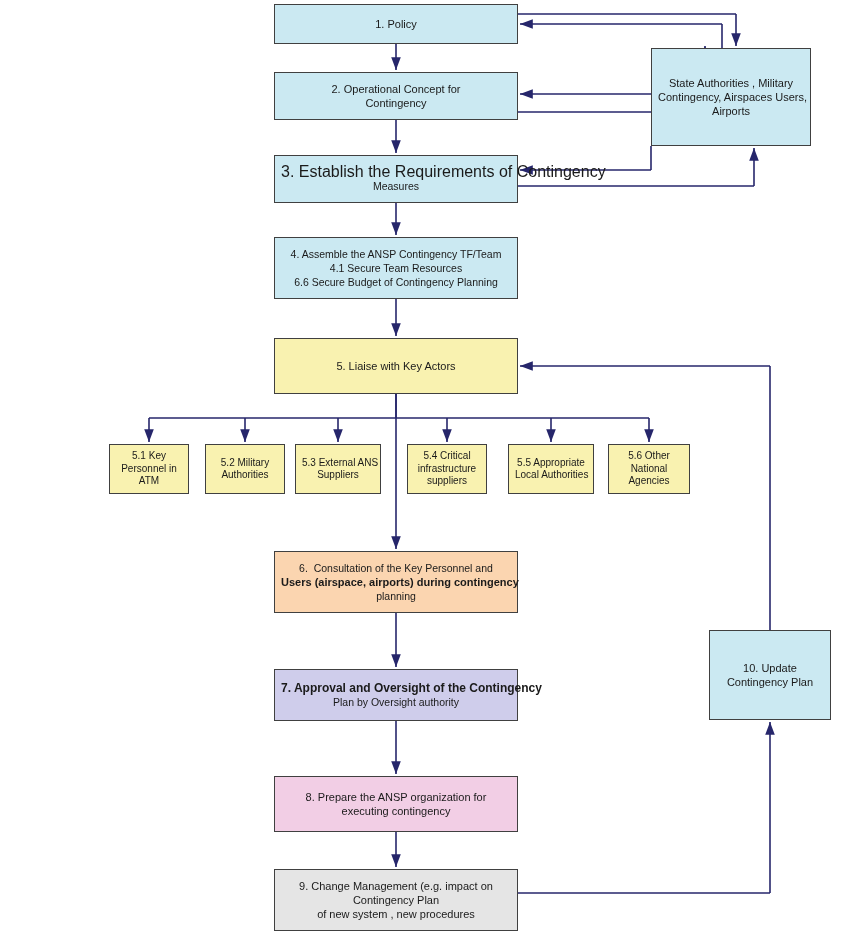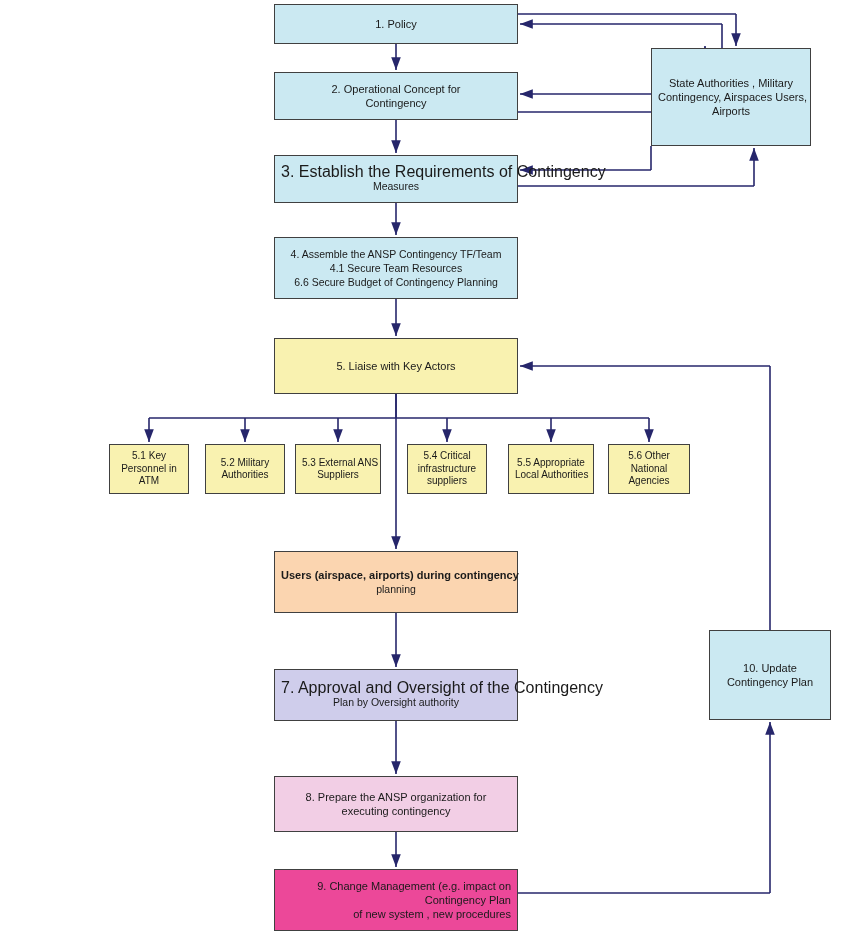--- a/index.html
+++ b/index.html
@@ -181,40 +181,41 @@
   <div class="node small" style="left:608px;top:444px;width:82px;height:50px;background:#f9f2b0;">
     <div class="lines">
       <div>5.6 Other</div>
       <div>National</div>
       <div>Agencies</div>
     </div>
   </div>
 
   <div class="node" style="left:274px;top:551px;width:244px;height:62px;background:#fbd5b0;">
     <div class="lines">
+      <div style="font-size:10.5px;">6.  Consultation of the Key Personnel and</div>
       <div style="font-size:11px;font-weight:bold;">Users (airspace, airports) during contingency</div>
       <div style="font-size:10.5px;">planning</div>
     </div>
   </div>
 
   <div class="node" style="left:274px;top:669px;width:244px;height:52px;background:#cfcdeb;">
     <div class="lines">
-      <div style="font-size:16px;">7. Approval and Oversight of the Contingency</div>
+      <div style="font-size:12px;font-weight:bold;">7. Approval and Oversight of the Contingency</div>
       <div style="font-size:10.5px;">Plan by Oversight authority</div>
     </div>
   </div>
 
   <div class="node" style="left:274px;top:776px;width:244px;height:56px;background:#f2cee5;">
     <div class="lines">
       <div>8. Prepare the ANSP organization for</div>
       <div>executing contingency</div>
     </div>
   </div>
 
-  <div class="node" style="left:274px;top:869px;width:244px;height:62px;background:#ec4899;text-align:right;">
+  <div class="node" style="left:274px;top:869px;width:244px;height:62px;background:#e5e5e5;">
     <div class="lines">
       <div>9. Change Management (e.g. impact on</div>
       <div>Contingency Plan</div>
       <div>of new system , new procedures</div>
     </div>
   </div>
 
   <div class="node" style="left:709px;top:630px;width:122px;height:90px;background:#cbe9f2;">
     <div class="lines">
       <div>10. Update</div>

